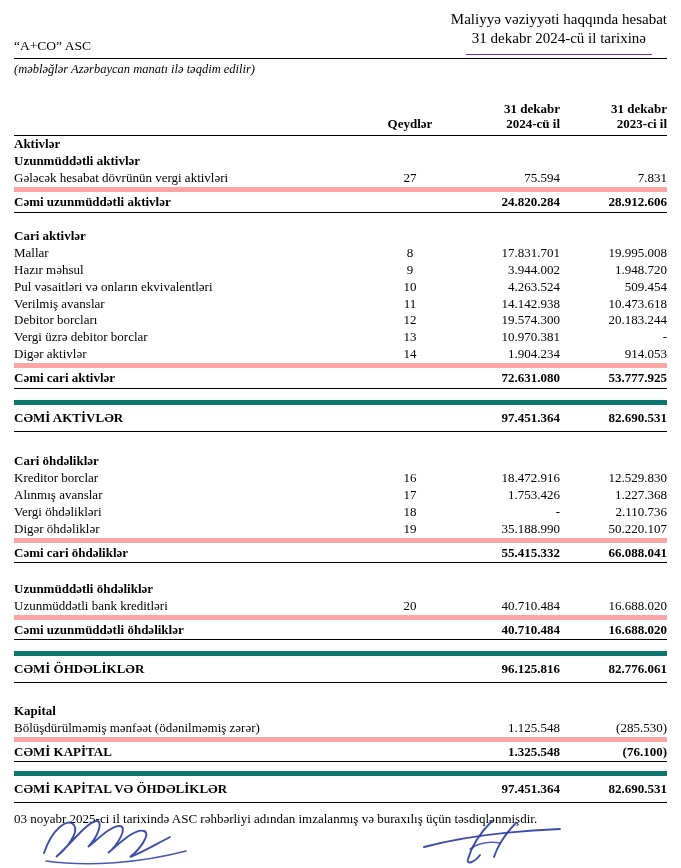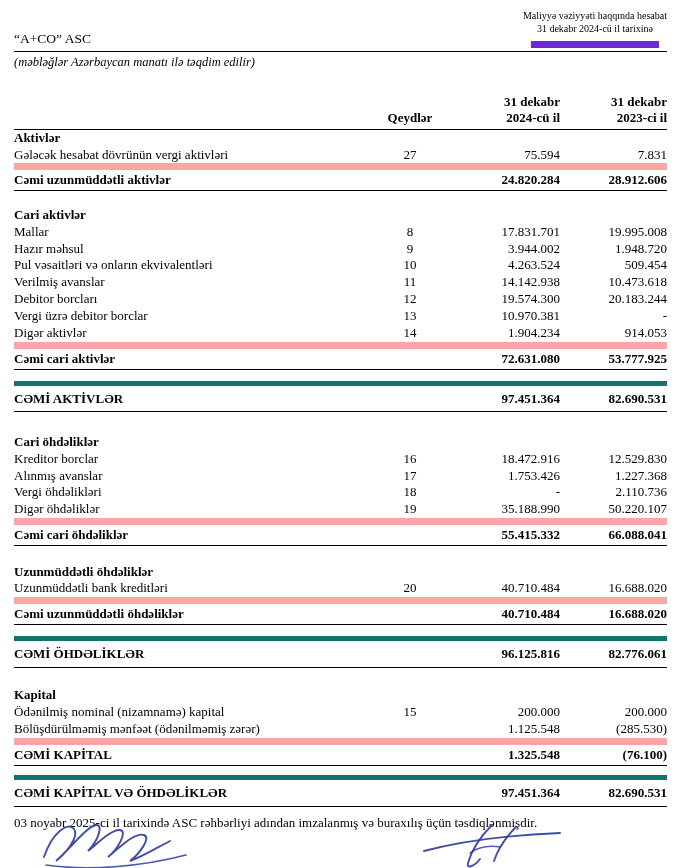--- a/index.html
+++ b/index.html
@@ -12,37 +12,37 @@
   .page {
     position:relative;
     width:681px; height:868px;
     padding:10px 14px 0 14px;
     overflow:hidden;
     background:#fff;
   }
   
   .header-top { display:flex; justify-content:space-between; align-items:flex-end; }
   .company { font-size:13.5px; padding-bottom:1px; }
-  .report-title { text-align:center; font-size:10px; line-height:1.25; }
-  .report-date { display:inline-block; border-bottom:7px solid #6d28d9; padding:0 6px 6px 6px; }
+  .report-title { text-align:center; font-size:15px; line-height:1.25; }
+  .report-date { display:inline-block; border-bottom:1px solid #6d28d9; padding:0 6px 6px 6px; }
   .head-rule { border-bottom:1.2px solid #000; margin-top:3px; }
   .currency-note { font-style:italic; font-size:12.5px; padding-top:3px; }
 
   
   table { width:100%; border-collapse:collapse; margin-top:24px; font-size:13px; table-layout:fixed; }
   td { vertical-align:bottom; line-height:1.22; padding:0 0 1px 0; overflow:hidden; white-space:nowrap; }
   .col-label { text-align:left; }
   .col-note  { text-align:center; }
   .col-val   { text-align:right; }
   thead td { font-weight:bold; border-bottom:1.2px solid #000; padding-bottom:3px; }
   .row-section td { font-weight:bold;margin-top:35px; }
   .row-item td { font-weight:normal; }
   .row-total td {
     font-weight:bold;
-    border-top:7px solid #fca5a5;
+    border-top:5px solid #fca5a5;
     border-bottom:1px solid #000;
     padding-top:2px; padding-bottom:2px;
   }
   .row-grand td {
     font-weight:bold;
     border-top:5px solid #0f766e;
     border-bottom:1px solid #000;
     padding-top:5px; padding-bottom:5px;
   }
   .row-spacer td { border:none; }
@@ -94,20 +94,26 @@
         </td>
       </tr>
     </thead>
     <tbody id="tbody">
         <tr class="row-section">
           <td class="col-label">Aktivlər</td>
           <td class="col-note"></td>
           <td class="col-val"></td>
           <td class="col-val"></td>
         </tr>
+        <tr class="row-section">
+          <td class="col-label">Uzunmüddətli aktivlər</td>
+          <td class="col-note"></td>
+          <td class="col-val"></td>
+          <td class="col-val"></td>
+        </tr>
         <tr class="row-item">
           <td class="col-label">Gələcək hesabat dövrünün vergi aktivləri</td>
           <td class="col-note">27</td>
           <td class="col-val">75.594</td>
           <td class="col-val">7.831</td>
         </tr>
         <tr class="row-total">
           <td class="col-label">Cəmi uzunmüddətli aktivlər</td>
           <td class="col-note"></td>
           <td class="col-val">24.820.284</td>
@@ -249,26 +255,20 @@
           <td class="col-val">82.776.061</td>
         </tr>
         <tr class="row-spacer">
           <td colspan="4" style="height: 20px;"></td>
         </tr>
         <tr class="row-section">
           <td class="col-label">Kapital</td>
           <td class="col-note"></td>
           <td class="col-val"></td>
           <td class="col-val"></td>
-        </tr>
-        <tr class="row-item">
-          <td class="col-label">Ödənilmiş nominal (nizamnamə) kapital</td>
-          <td class="col-note">15</td>
-          <td class="col-val">200.000</td>
-          <td class="col-val">200.000</td>
         </tr>
         <tr class="row-item">
           <td class="col-label">Bölüşdürülməmiş mənfəət (ödənilməmiş zərər)</td>
           <td class="col-note"></td>
           <td class="col-val">1.125.548</td>
           <td class="col-val">(285.530)</td>
         </tr>
         <tr class="row-total">
           <td class="col-label">CƏMİ KAPİTAL</td>
           <td class="col-note"></td>

